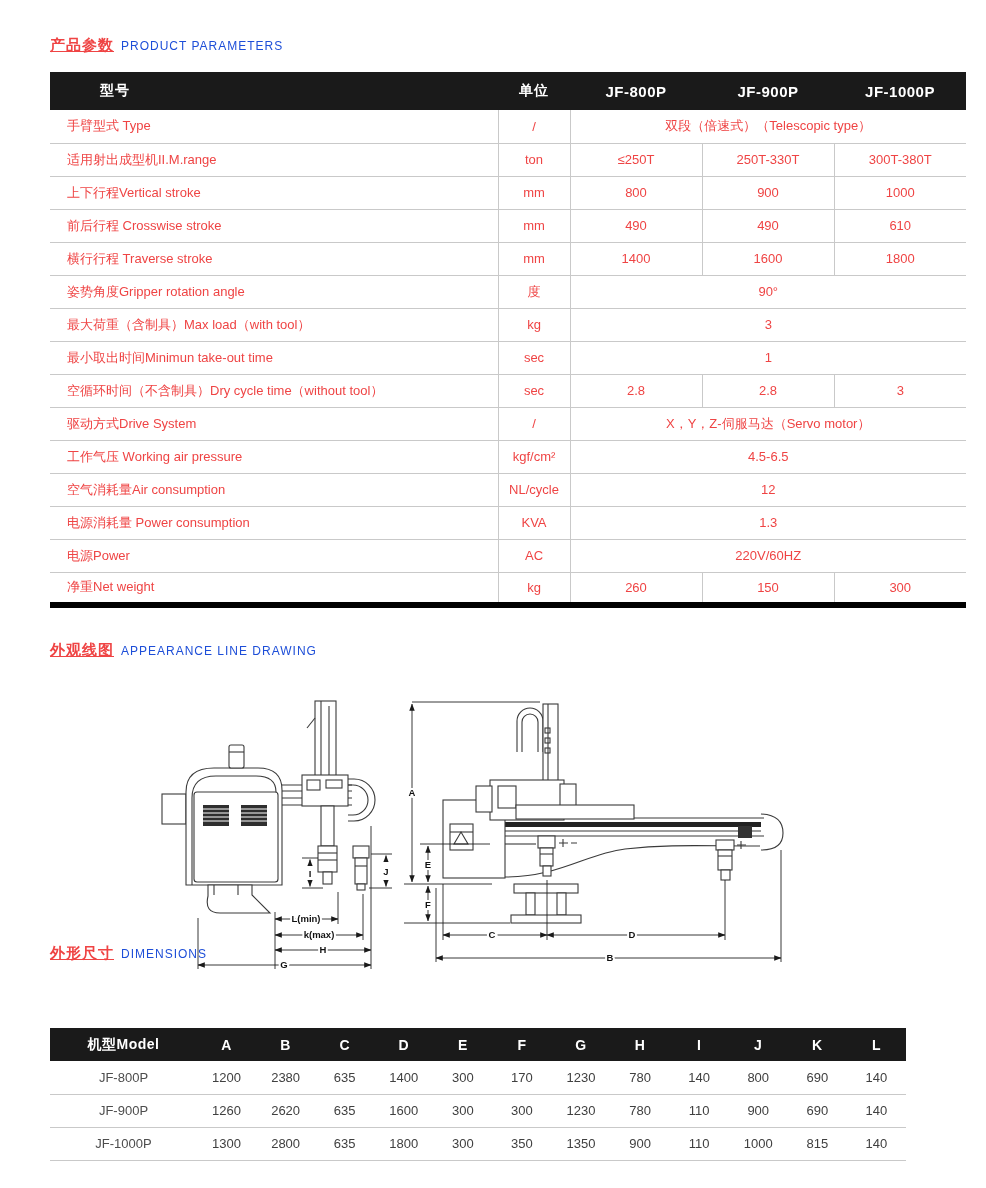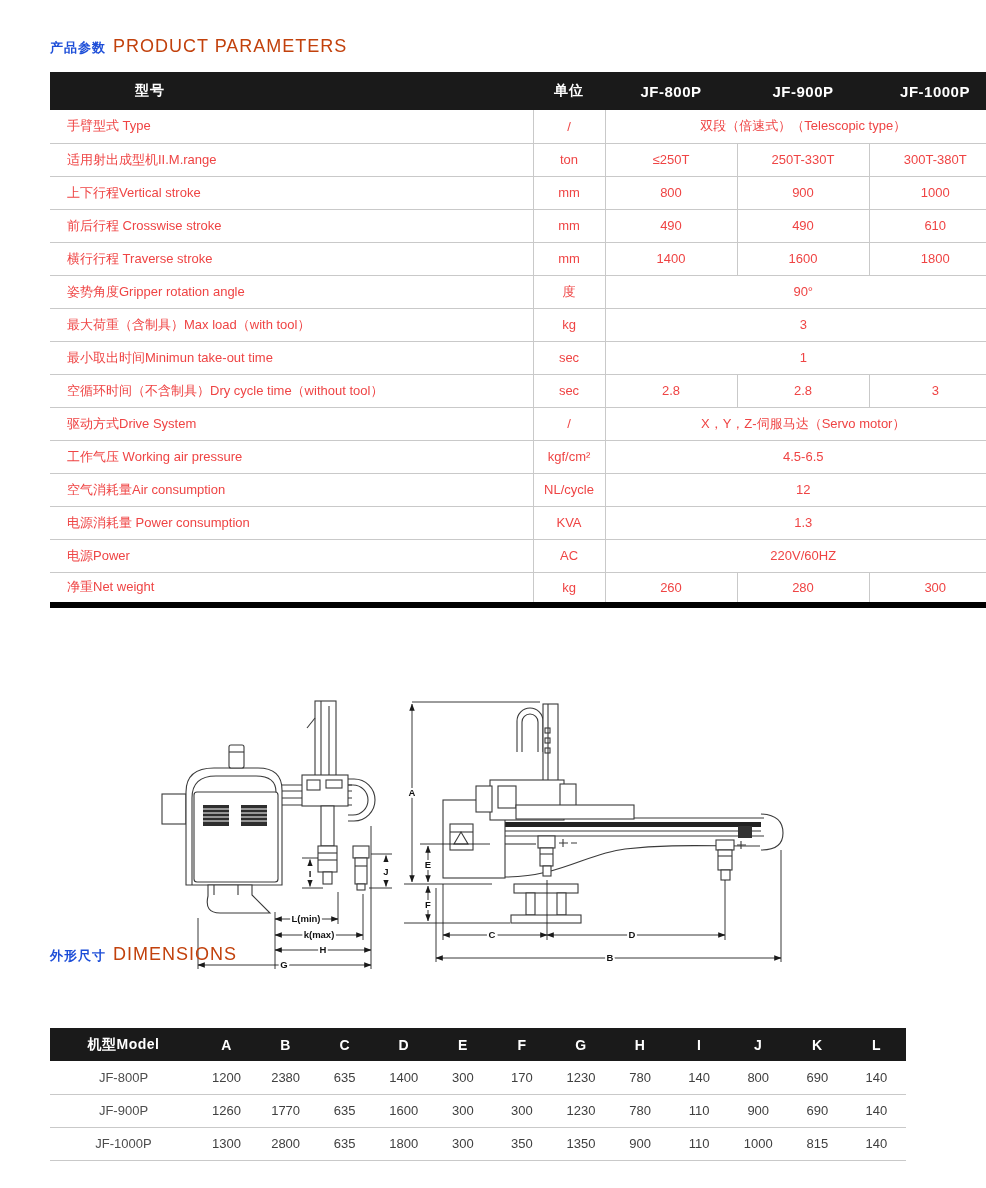--- a/index.html
+++ b/index.html
@@ -1,26 +1,26 @@
 <!DOCTYPE html>
 <html><head>
 <meta charset="utf-8">
 <style>
   html,body{margin:0;padding:0;background:#fff;}
   .page{position:relative;width:986px;height:1188px;background:#fff;
         font-family:"Liberation Sans","DejaVu Sans",sans-serif;color:#333;overflow:hidden;}
   .sec-title{position:absolute;left:50px;white-space:nowrap;}
-  .sec-title .zh{font-size:13px;font-weight:bold;color:#1d4ed8;letter-spacing:1px;}
-  .sec-title .en{font-size:18px;color:#c2410c;letter-spacing:1px;margin-left:7px;}
+  .sec-title .zh{font-size:15px;font-weight:bold;color:#ef4444;letter-spacing:1px;text-decoration:underline;}
+  .sec-title .en{font-size:12px;color:#1d4ed8;letter-spacing:1px;margin-left:7px;}
   table{border-collapse:collapse;table-layout:fixed;position:absolute;left:50px;width:856px;}
   thead th{background:#1a1a1a;color:#fff;font-weight:bold;}
   
   .params{top:72px;}
   .params thead th{height:36px;font-size:14px;letter-spacing:1px;}
-  .params th.model-col{width:397px;text-align:left;padding-left:85px;}
+  .params th.model-col{width:397px;text-align:left;padding-left:50px;}
   .params th.unit-col{width:70px;}
   .params th.mcol{width:130px;font-size:15px;letter-spacing:0.5px;}
   .params td{height:33px;box-sizing:border-box;font-size:13px;color:#ef4444;
              text-align:center;border-top:1px solid #c9c9c9;padding:0 2px;}
   .params tbody tr:first-child td{border-top:none;}
   .params tbody tr:last-child td{border-bottom:6px solid #000000;}
   .params td.label-cell{text-align:left;padding-left:17px;}
   .params td.unit-cell,.params td.val-cell{border-left:1px solid #c9c9c9;}
   
   .dims{top:1028px;}
@@ -136,26 +136,29 @@
         </tr>
         <tr>
           <td class="label-cell">电源Power</td>
           <td class="unit-cell">AC</td>
           <td class="val-cell" colspan="3">220V/60HZ</td>
         </tr>
         <tr>
           <td class="label-cell">净重Net weight</td>
           <td class="unit-cell">kg</td>
           <td class="val-cell">260</td>
-          <td class="val-cell">280</td>
+          <td class="val-cell">150</td>
           <td class="val-cell">300</td>
         </tr>
       </tbody>
   </table>
 
+  <div class="sec-title" style="top:641px;">
+    <span class="zh">外观线图</span><span class="en">APPEARANCE LINE DRAWING</span>
+  </div>
 
   <div class="drawing">
     <svg width="660" height="295" viewBox="0 0 660 295">
       <defs>
         <marker id="ar" viewBox="0 0 10 10" refX="9.5" refY="5" markerWidth="8" markerHeight="8" orient="auto-start-reverse">
           <path d="M0,1.2 L10,5 L0,8.8 Z" fill="#1a1a1a" stroke="none"></path>
         </marker>
       </defs>
 
       <g class="mach">
@@ -358,21 +361,21 @@
           <td>1230</td>
           <td>780</td>
           <td>140</td>
           <td>800</td>
           <td>690</td>
           <td>140</td>
         </tr>
         <tr>
           <td class="model-cell">JF-900P</td>
           <td>1260</td>
-          <td>1770</td>
+          <td>2620</td>
           <td>635</td>
           <td>1600</td>
           <td>300</td>
           <td>300</td>
           <td>1230</td>
           <td>780</td>
           <td>110</td>
           <td>900</td>
           <td>690</td>
           <td>140</td>

